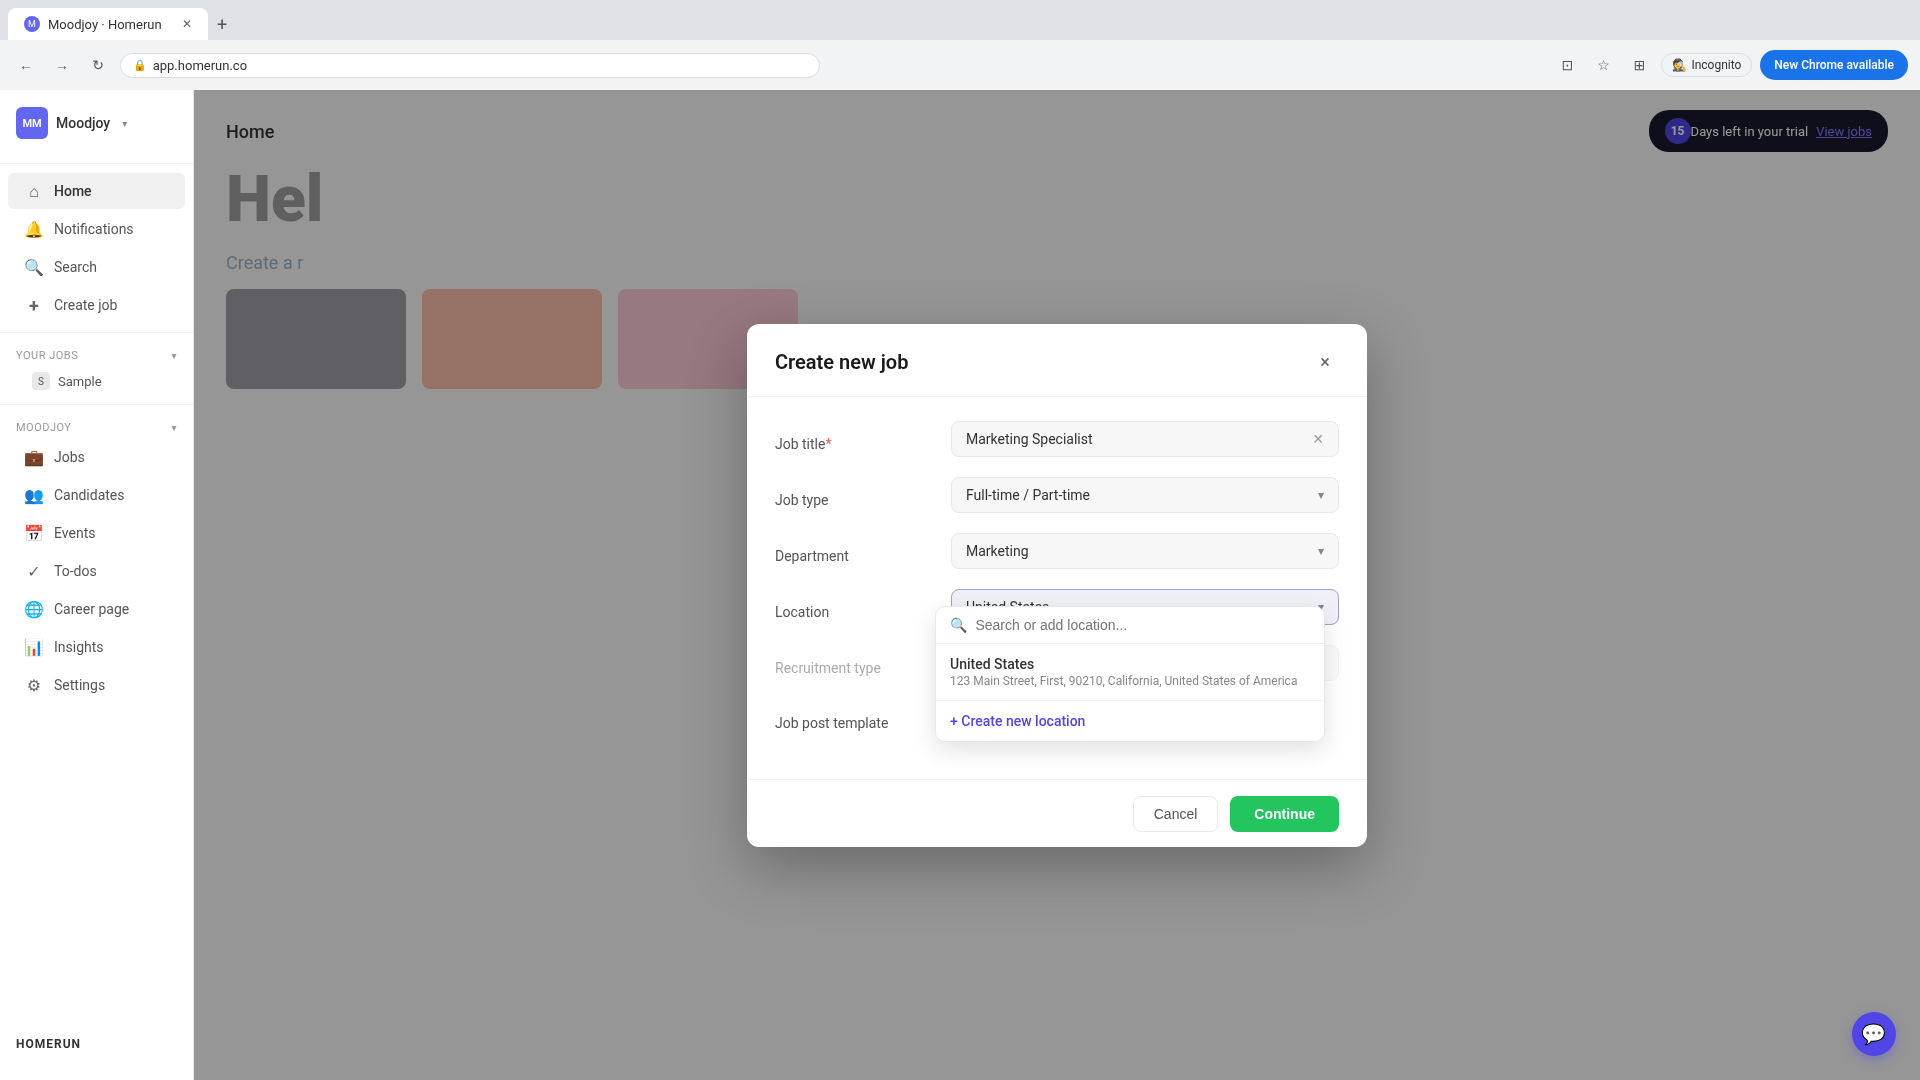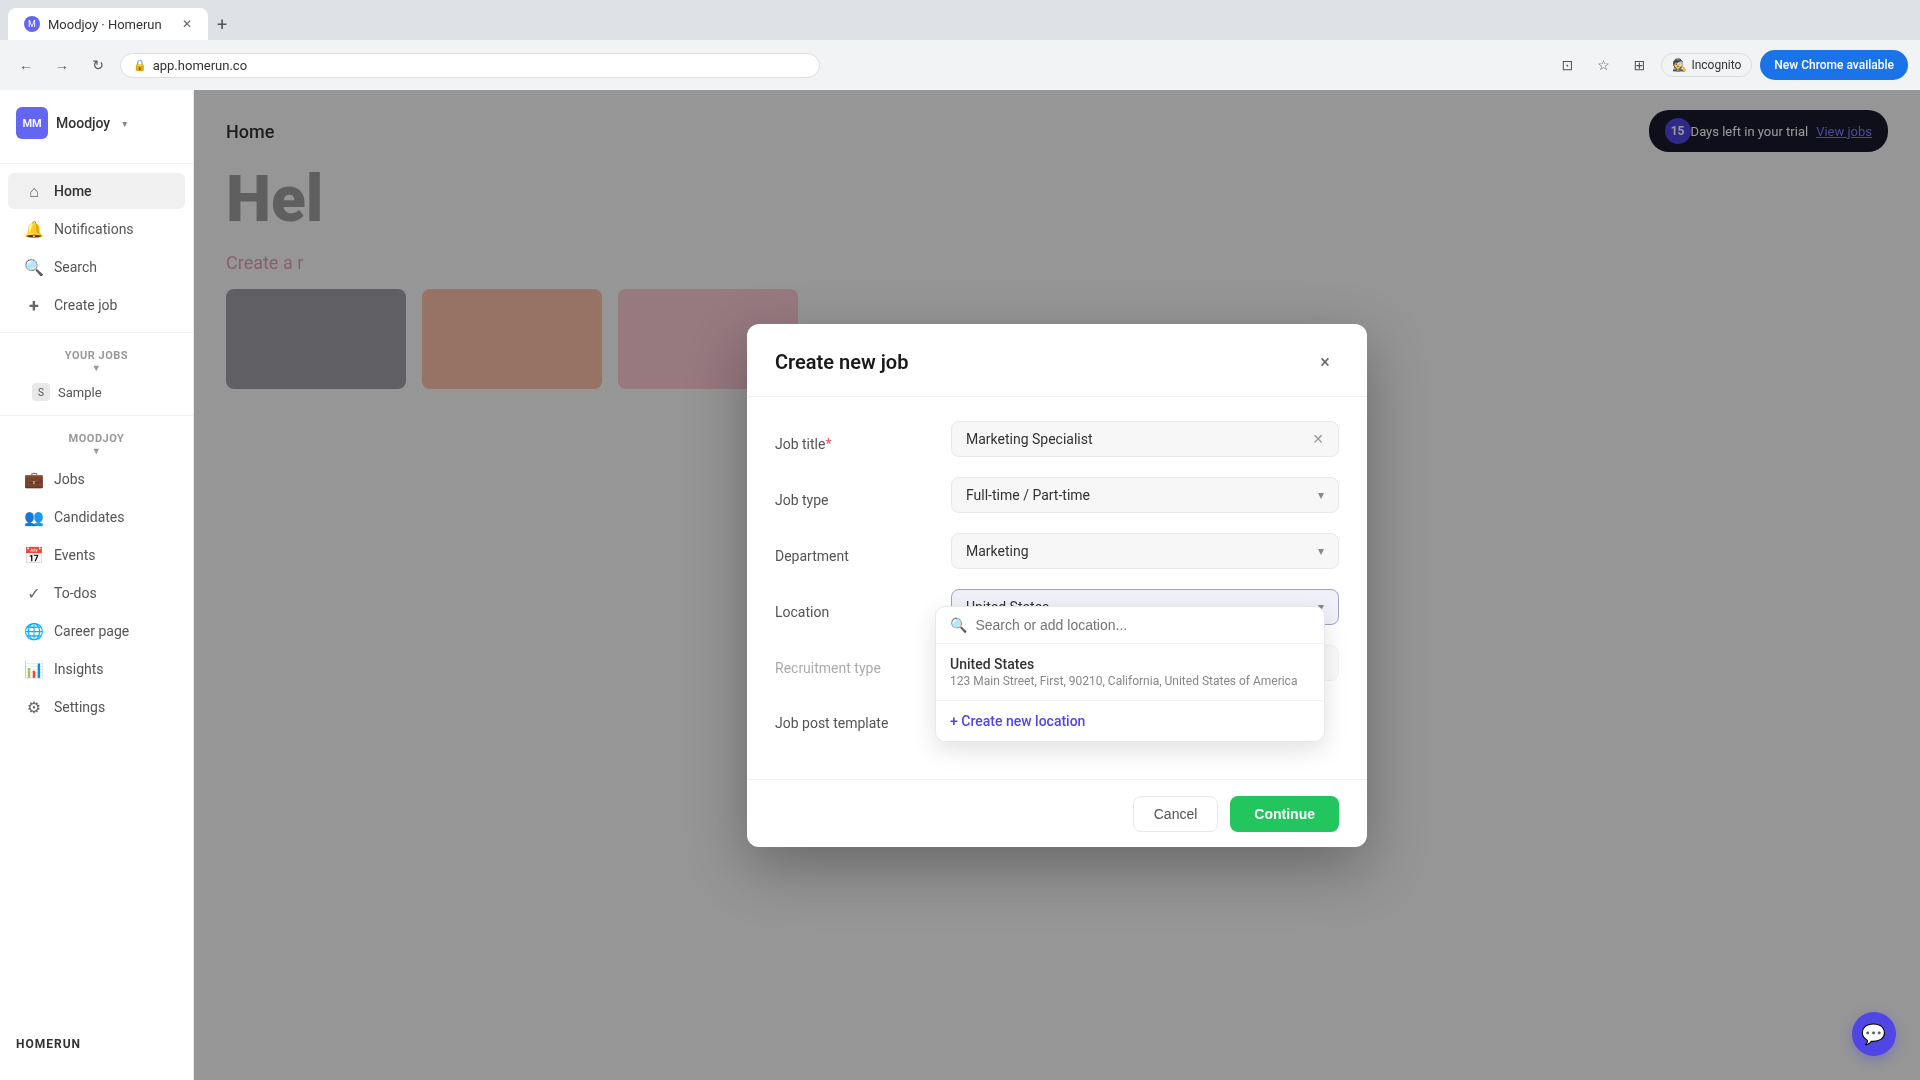--- a/index.html
+++ b/index.html
@@ -27,40 +27,40 @@
     
     .sidebar { width: 194px; background: #fff; border-right: 1px solid #e8e8e8; display: flex; flex-direction: column; padding: 9px 0; }
     .sidebar-brand { display: flex; align-items: center; gap: 8px; padding: 8px 16px 16px; cursor: pointer; }
     .brand-avatar { width: 32px; height: 32px; background: #6366f1; border-radius: 6px; display: flex; align-items: center; justify-content: center; color: white; font-size: 11px; font-weight: 600; }
     .brand-name { font-size: 14px; font-weight: 500; color: #333; }
     .brand-chevron { margin-left: 4px; color: #888; font-size: 10px; }
     .sidebar-divider { height: 1px; background: #f0f0f0; margin: 8px 0; }
     .sidebar-item { display: flex; align-items: center; gap: 10px; padding: 8px 16px; cursor: pointer; font-size: 14px; color: #555; border-radius: 6px; margin: 1px 8px; }
     .sidebar-item.active { background: #f0f0f0; color: #333; font-weight: 500; }
     .sidebar-icon { width: 20px; height: 20px; display: flex; align-items: center; justify-content: center; font-size: 16px; color: #666; }
-    .sidebar-section { padding: 8px 16px 4px; font-size: 11px; color: #999; font-weight: 700; text-transform: uppercase; letter-spacing: 0.5px; display: flex; align-items: center; justify-content: space-between; flex-direction: column; }
+    .sidebar-section { padding: 8px 16px 4px; font-size: 11px; color: #999; font-weight: 400; text-transform: uppercase; letter-spacing: 0.5px; display: flex; align-items: center; justify-content: space-between; }
     .sidebar-section-arrow { font-size: 10px; cursor: pointer; }
     .sidebar-sub-item { display: flex; align-items: center; gap: 8px; padding: 6px 16px 6px 32px; cursor: pointer; font-size: 13px; color: #555; }
     .sub-dot { width: 18px; height: 18px; background: #e8e8e8; border-radius: 4px; display: flex; align-items: center; justify-content: center; font-size: 10px; color: #555; }
     .sidebar-bottom { margin-top: auto; padding: 8px 0; }
     .homerun-logo { padding: 12px 16px; display: flex; align-items: center; }
     .homerun-text { font-size: 12px; font-weight: 700; color: #333; letter-spacing: 1px; text-transform: uppercase; }
 
     
     .main-content { flex: 1; background: #fafafa; overflow: hidden; position: relative; }
     .main-header { padding: 20px 32px 16px; display: flex; align-items: center; justify-content: space-between; }
     .main-title { font-size: 18px; font-weight: 500; color: #333; }
     .trial-banner { background: #1a1a2e; color: white; border-radius: 20px; padding: 8px 16px; display: flex; align-items: center; font-size: 13px; }
     .trial-number { background: #4f46e5; width: 26px; height: 26px; border-radius: 50%; display: flex; align-items: center; justify-content: center; font-size: 12px; font-weight: 700; }
     .view-plans-link { color: #7c7cff; text-decoration: underline; cursor: pointer; margin-left: 8px; }
 
     
     .page-bg { padding: 0 32px; opacity: 0.4; }
     .hello-text { font-size: 64px; font-weight: 900; color: #1a1a1a; line-height: 1; }
-    .create-section { margin-top: 20px; font-size: 18px; color: #be185d; }
+    .create-section { margin-top: 20px; font-size: 18px; color: #0c4a6e; }
     .cards-row { display: flex; gap: 16px; margin-top: 16px; }
     .card { width: 180px; height: 100px; border-radius: 8px; background: #ccc; }
     .card-dark { background: #1a1a2e; }
     .card-orange { background: #ff6b35; }
     .card-pink { background: #ff85a2; }
 
     
     .overlay { position: absolute; inset: 0; background: rgba(0,0,0,0.4); display: flex; align-items: center; justify-content: center; z-index: 100; }
 
     

